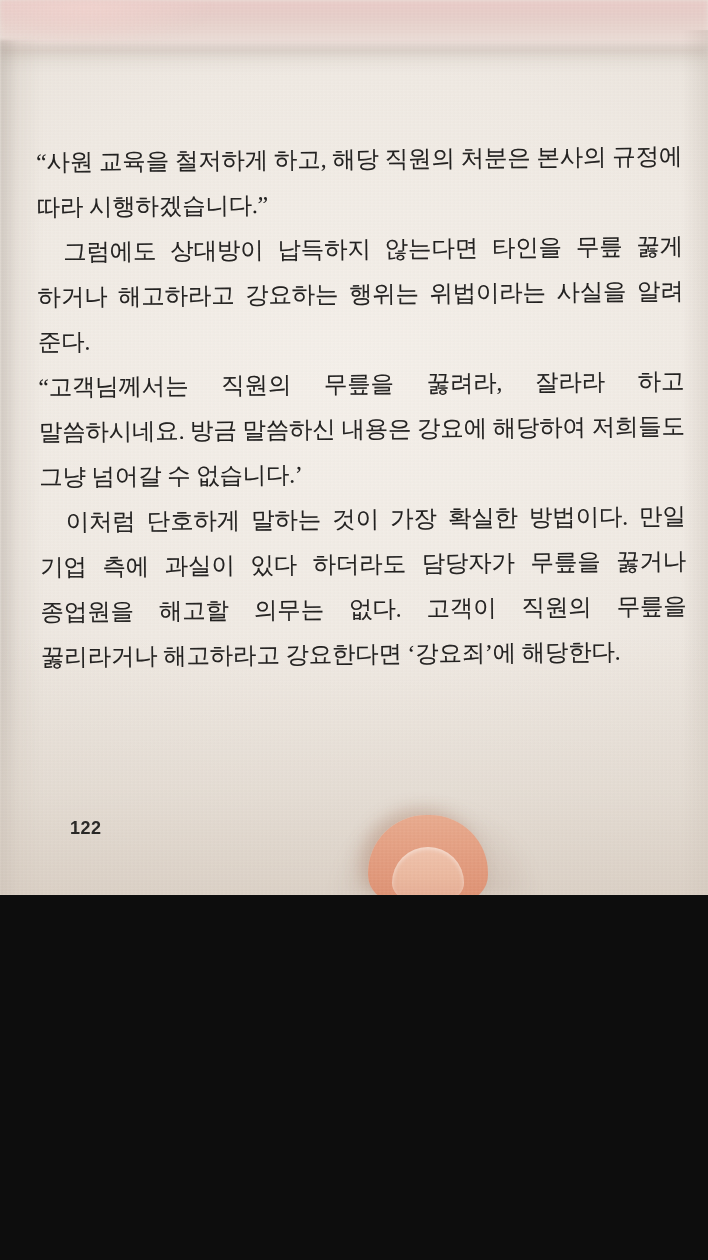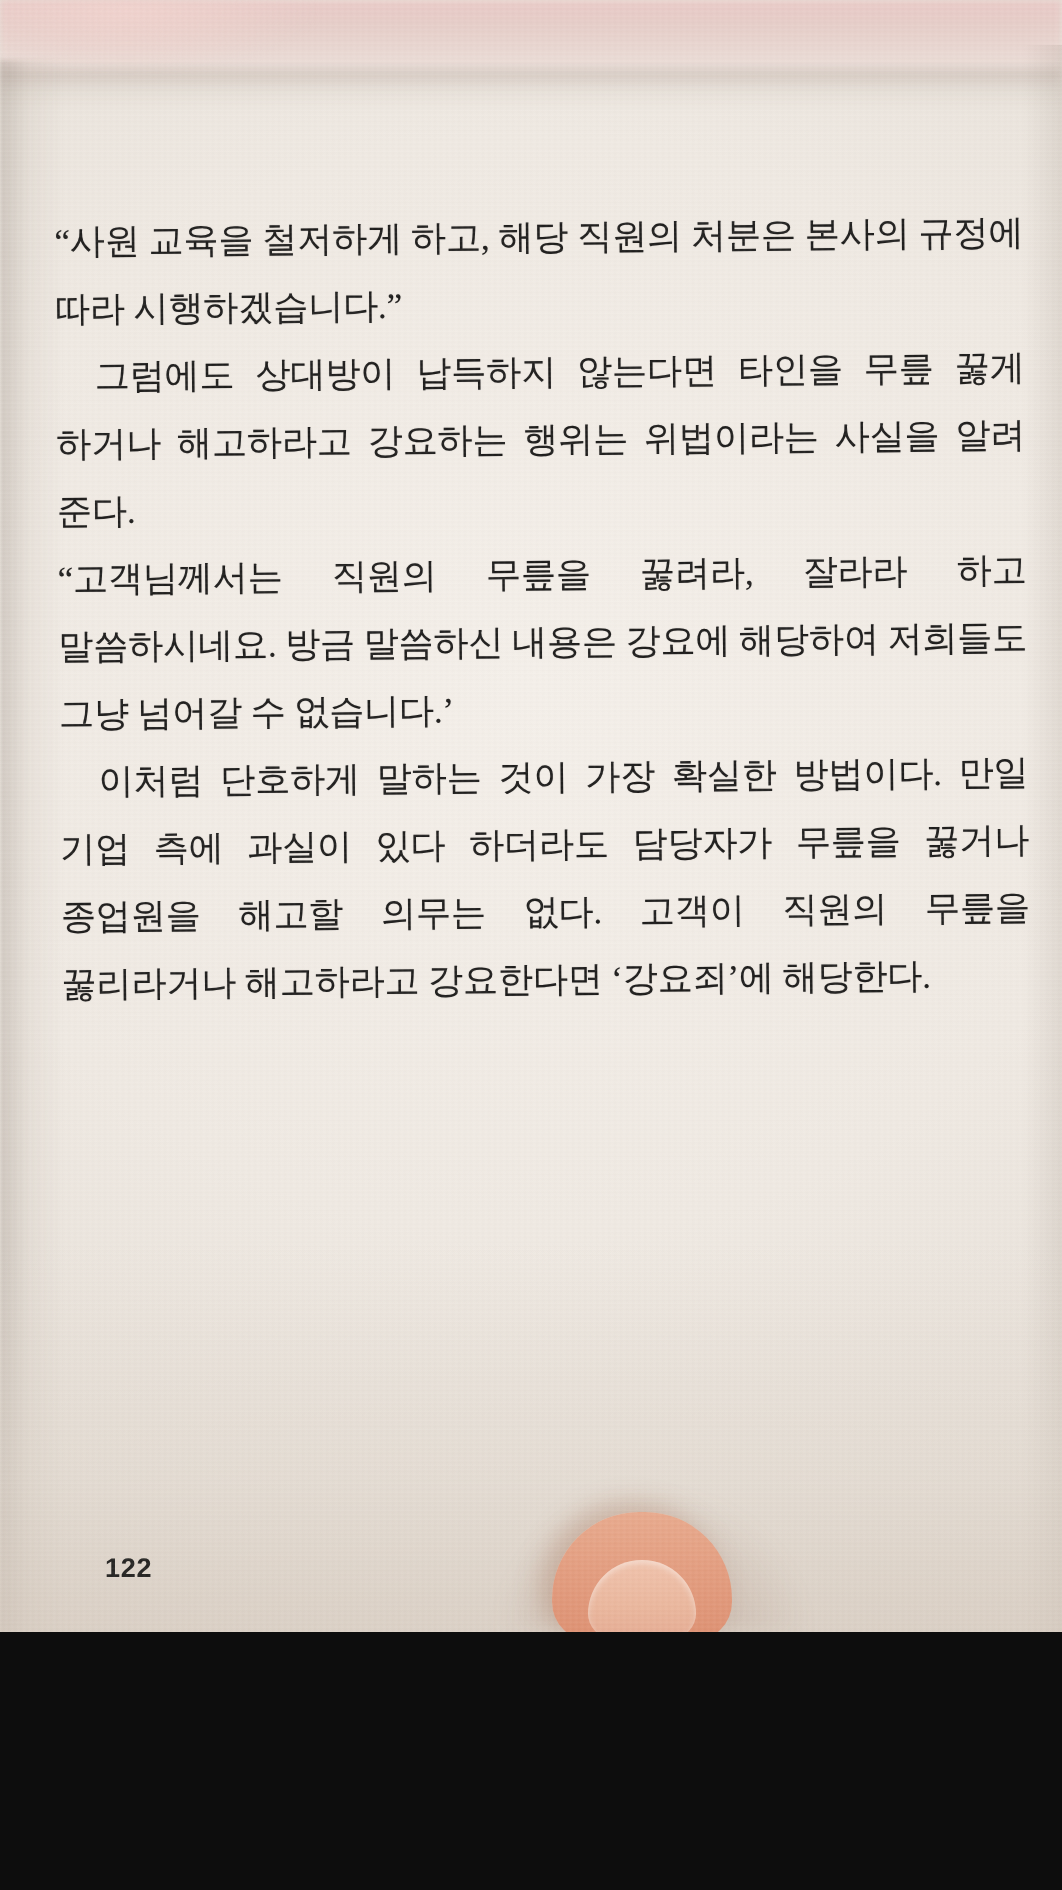--- a/index.html
+++ b/index.html
@@ -3,21 +3,21 @@
 <meta charset="utf-8">
 <style>
   html, body {
     margin: 0;
     padding: 0;
     background: #0d0d0d;
   }
   #page {
     position: relative;
     width: 708px;
-    height: 1088px;
+    height: 895px;
     overflow: hidden;
     background: #efeae4;
     font-family: "Liberation Serif", "DejaVu Serif", serif;
   }
 
   
   .paper {
     position: absolute;
     inset: 0;
     background:
@@ -98,21 +98,21 @@
 
   
   .curve {
     transform: rotate(-0.55deg);
     transform-origin: 0 0;
   }
 
   .page-number {
     position: absolute;
     left: 70px;
-    bottom: 32px;
+    bottom: 56px;
     font-family: "Liberation Sans", sans-serif;
     font-weight: 700;
     font-size: 18px;
     color: #232220;
     letter-spacing: 0.5px;
   }
 
   
   .thumb {
     position: absolute;

